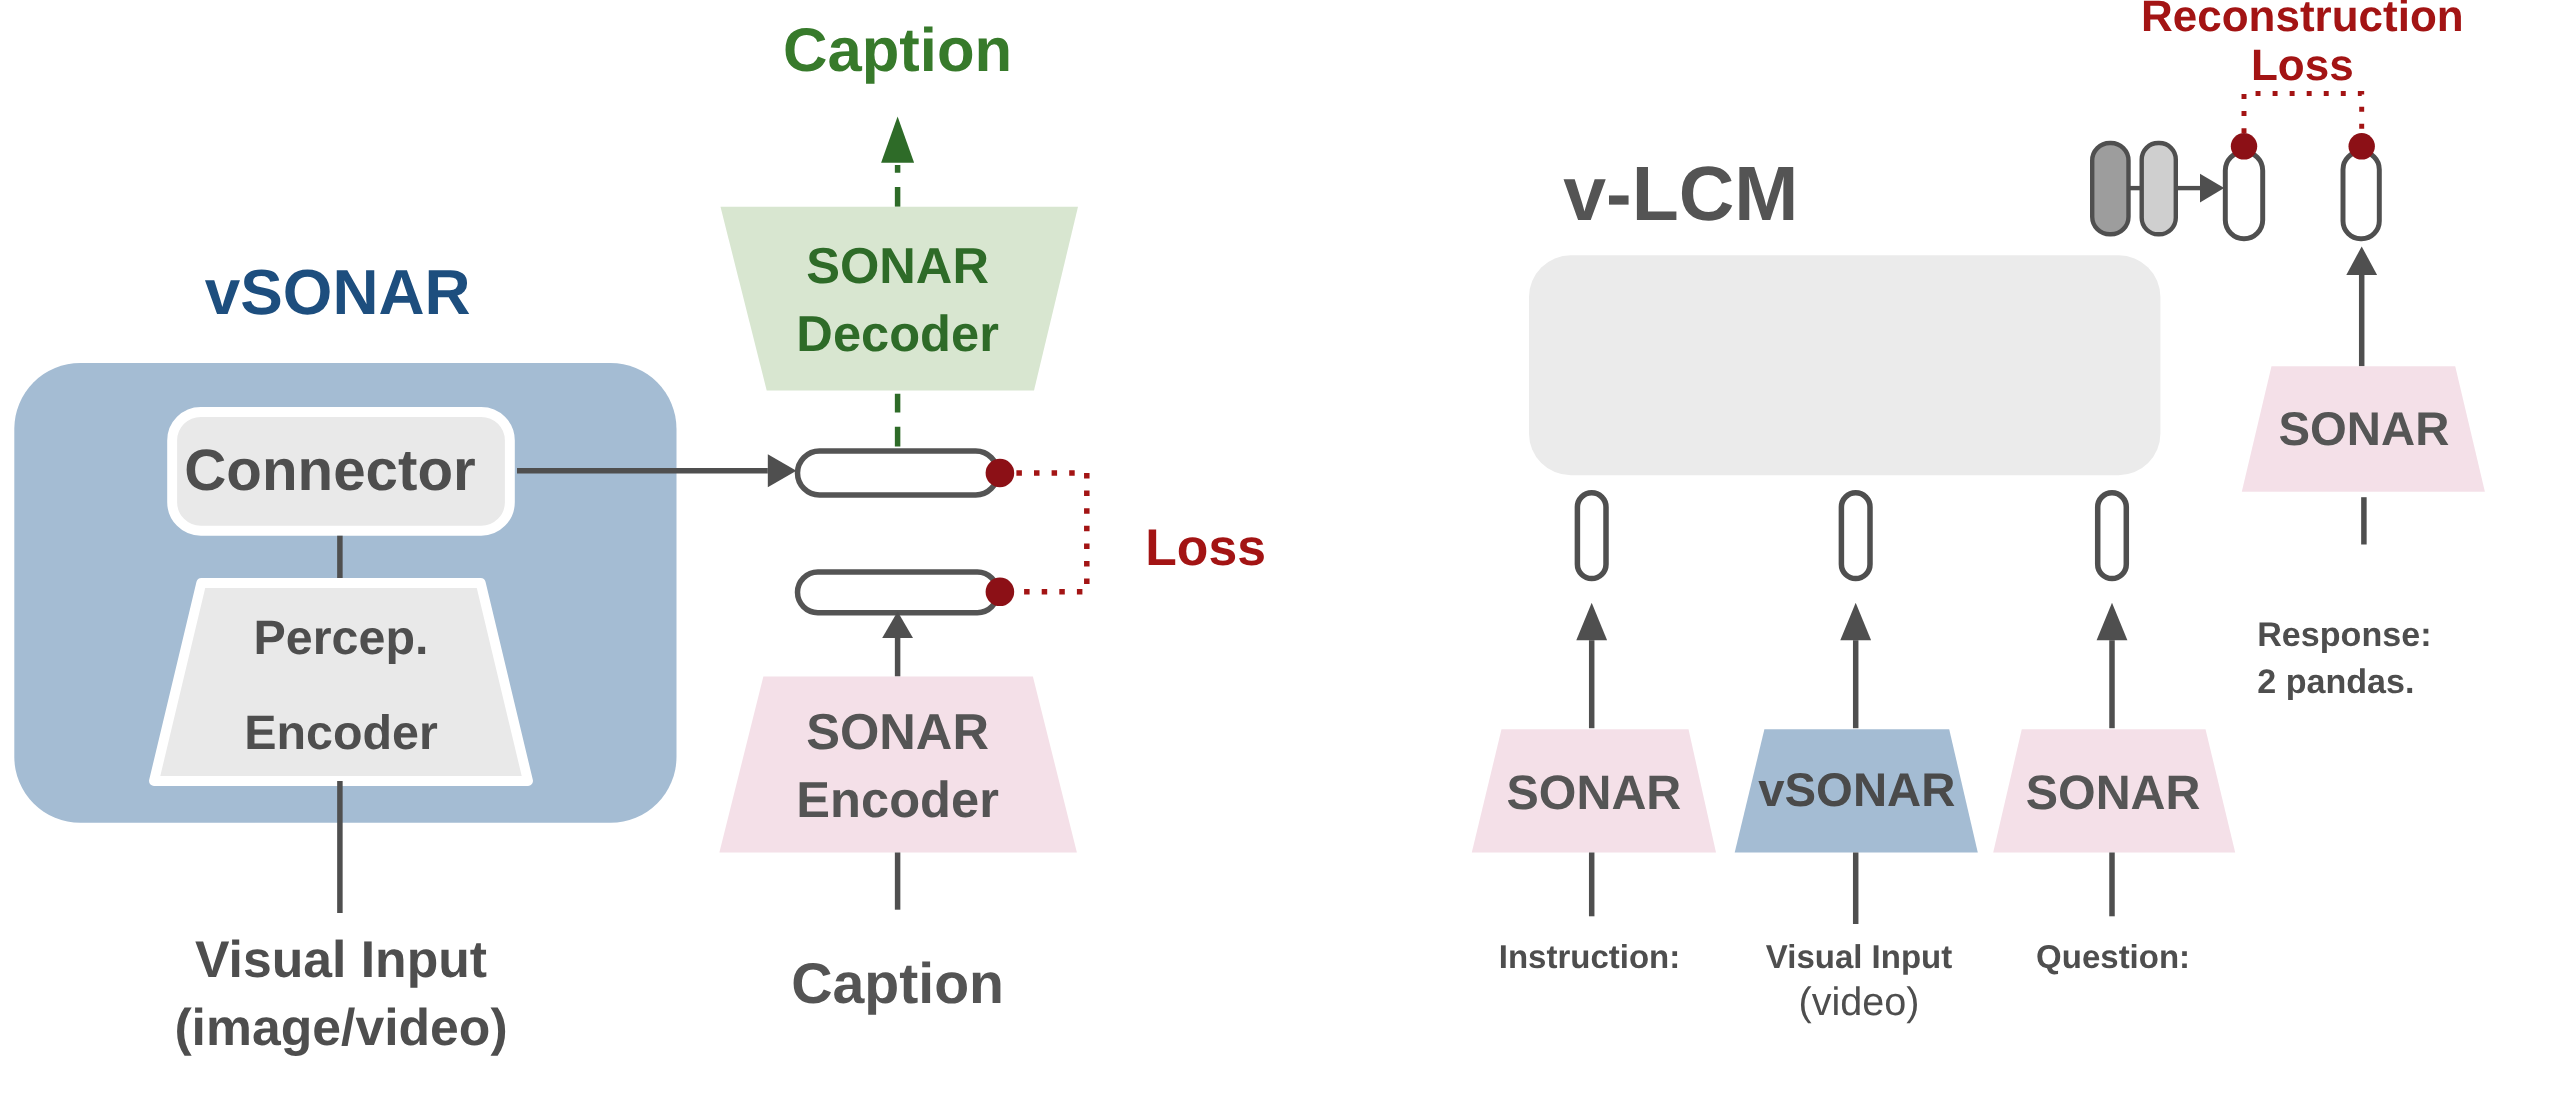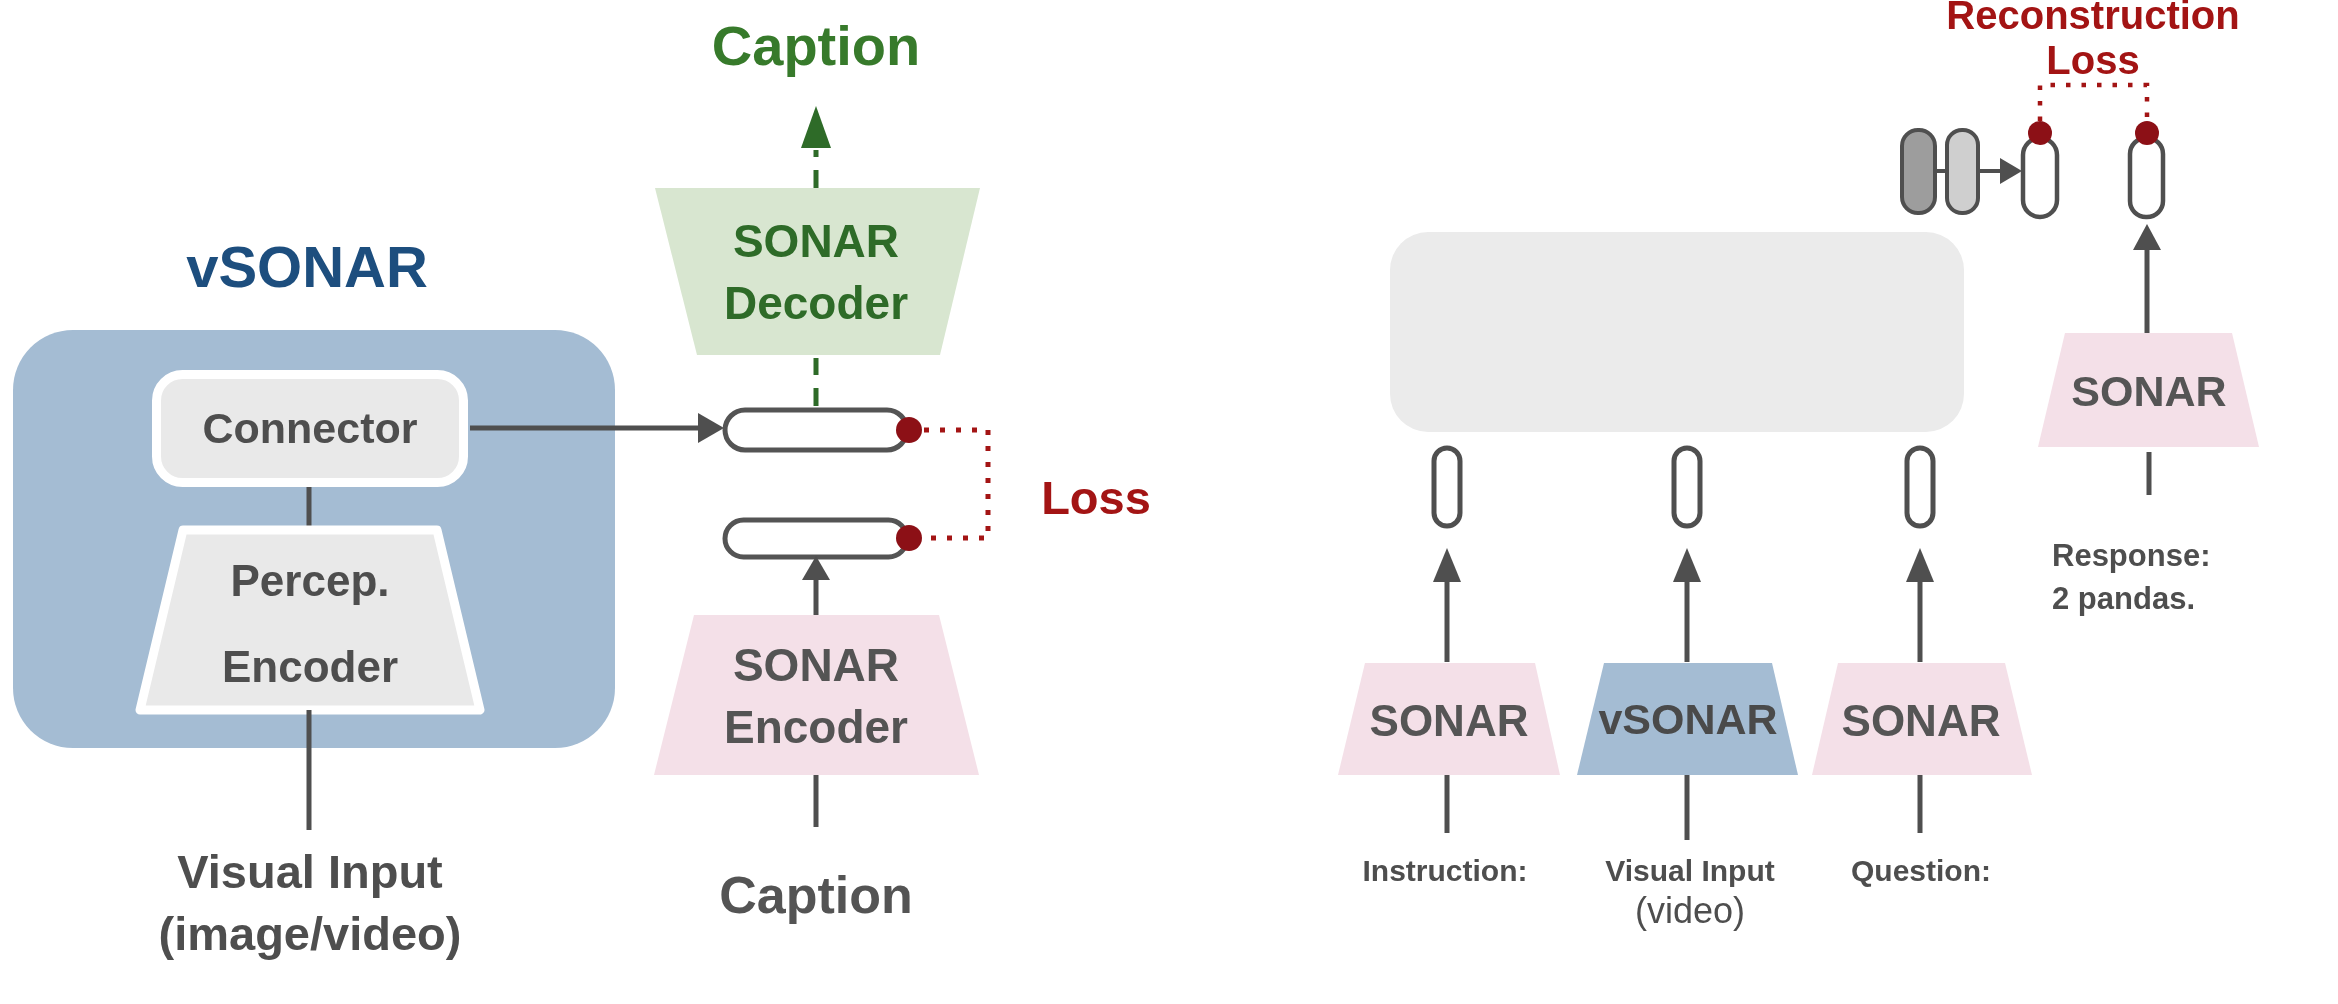--- a/index.html
+++ b/index.html
@@ -2,21 +2,21 @@
 <html><head>
 <meta charset="utf-8">
 <style>
   html,body{margin:0;padding:0;background:#ffffff;}
   .canvas{position:relative;width:2338px;height:1004px;background:#ffffff;overflow:hidden;
           font-family:"Liberation Sans","DejaVu Sans",sans-serif;}
   .shapes{position:absolute;left:0;top:0;}
   .lbl{position:absolute;transform:translate(-50%,-50%);white-space:pre-line;text-align:center;
        color:#4e4e4e;font-family:"Liberation Sans","DejaVu Sans",sans-serif;}
   .lbl-left{position:absolute;transform:translate(0,-50%);white-space:pre-line;text-align:left;
-       color:#4e4e4e;font-family:"Liberation Sans","DejaVu Sans",sans-serif;}
+       color:#4e4e4e;font-family:"Liberation Sans","DejaVu Sans",sans-serif;margin-top:21px;}
   .b{font-weight:700;}
 </style>
 </head>
 <body>
 
 <div class="canvas">
 
   <svg class="shapes" width="2338" height="1004" viewBox="0 0 2338 1004">
 
     <rect x="13" y="330" width="602" height="418" rx="60" fill="#a4bcd3"></rect>
@@ -76,34 +76,35 @@
     <circle cx="2147" cy="133" r="12" fill="#8c1016"></circle>
     <path d="M 2040 121 V 85 H 2147 V 121" fill="none" stroke="#a31414" stroke-width="4.5" stroke-dasharray="4.5 11"></path>
 
     <line x1="2147" y1="333" x2="2147" y2="250" stroke="#4f4f4f" stroke-width="5"></line>
     <polygon points="2133,250 2161,250 2147,224" fill="#4f4f4f"></polygon>
     <polygon points="2065,333 2232,333 2259,447 2038,447" fill="#f4e0e8"></polygon>
     <line x1="2149" y1="452" x2="2149" y2="495" stroke="#4f4f4f" stroke-width="5"></line>
   </svg>
 
   <div class="lbl b" style="left:307px;top:266px;font-size:58px;color:#1d4e7e;">vSONAR</div>
-  <div class="lbl b" style="left:310px;top:428px;font-size:43px;">Connector</div>
+  <div class="lbl b" style="left:300px;top:428px;font-size:53px;">Connector</div>
   <div class="lbl b" style="left:310px;top:624px;font-size:44px;line-height:86px;">Percep.
 Encoder</div>
   <div class="lbl b" style="left:310px;top:903px;font-size:47px;line-height:62px;">Visual Input
 (image/video)</div>
 
   <div class="lbl" style="left:816px;top:45px;font-size:56px;font-weight:600;color:#377a2b;">Caption</div>
   <div class="lbl b" style="left:816px;top:272px;font-size:46px;line-height:62px;color:#2e6b28;">SONAR
 Decoder</div>
   <div class="lbl b" style="left:1096px;top:497px;font-size:47px;color:#a31414;">Loss</div>
   <div class="lbl b" style="left:816px;top:696px;font-size:46px;line-height:62px;color:#545454;">SONAR
 Encoder</div>
   <div class="lbl b" style="left:816px;top:895px;font-size:52px;color:#545454;">Caption</div>
 
+  <div class="lbl b" style="left:1528px;top:176px;font-size:70px;color:#545454;">v-LCM</div>
   <div class="lbl b" style="left:2093px;top:38px;font-size:40px;color:#a31414;">Reconstruction Loss</div>
 
   <div class="lbl b" style="left:1449px;top:721px;font-size:44px;color:#555555;">SONAR</div>
   <div class="lbl b" style="left:1688px;top:719px;font-size:43px;color:#4a4a4a;">vSONAR</div>
   <div class="lbl b" style="left:1921px;top:721px;font-size:44px;color:#555555;">SONAR</div>
 
   <div class="lbl b" style="left:1445px;top:871px;font-size:30px;">Instruction:</div>
   <div class="lbl b" style="left:1690px;top:871px;font-size:30px;">Visual Input</div>
   <div class="lbl" style="left:1690px;top:910px;font-size:36px;line-height:35px;">(video)</div>
   <div class="lbl b" style="left:1921px;top:871px;font-size:30px;">Question:</div>

